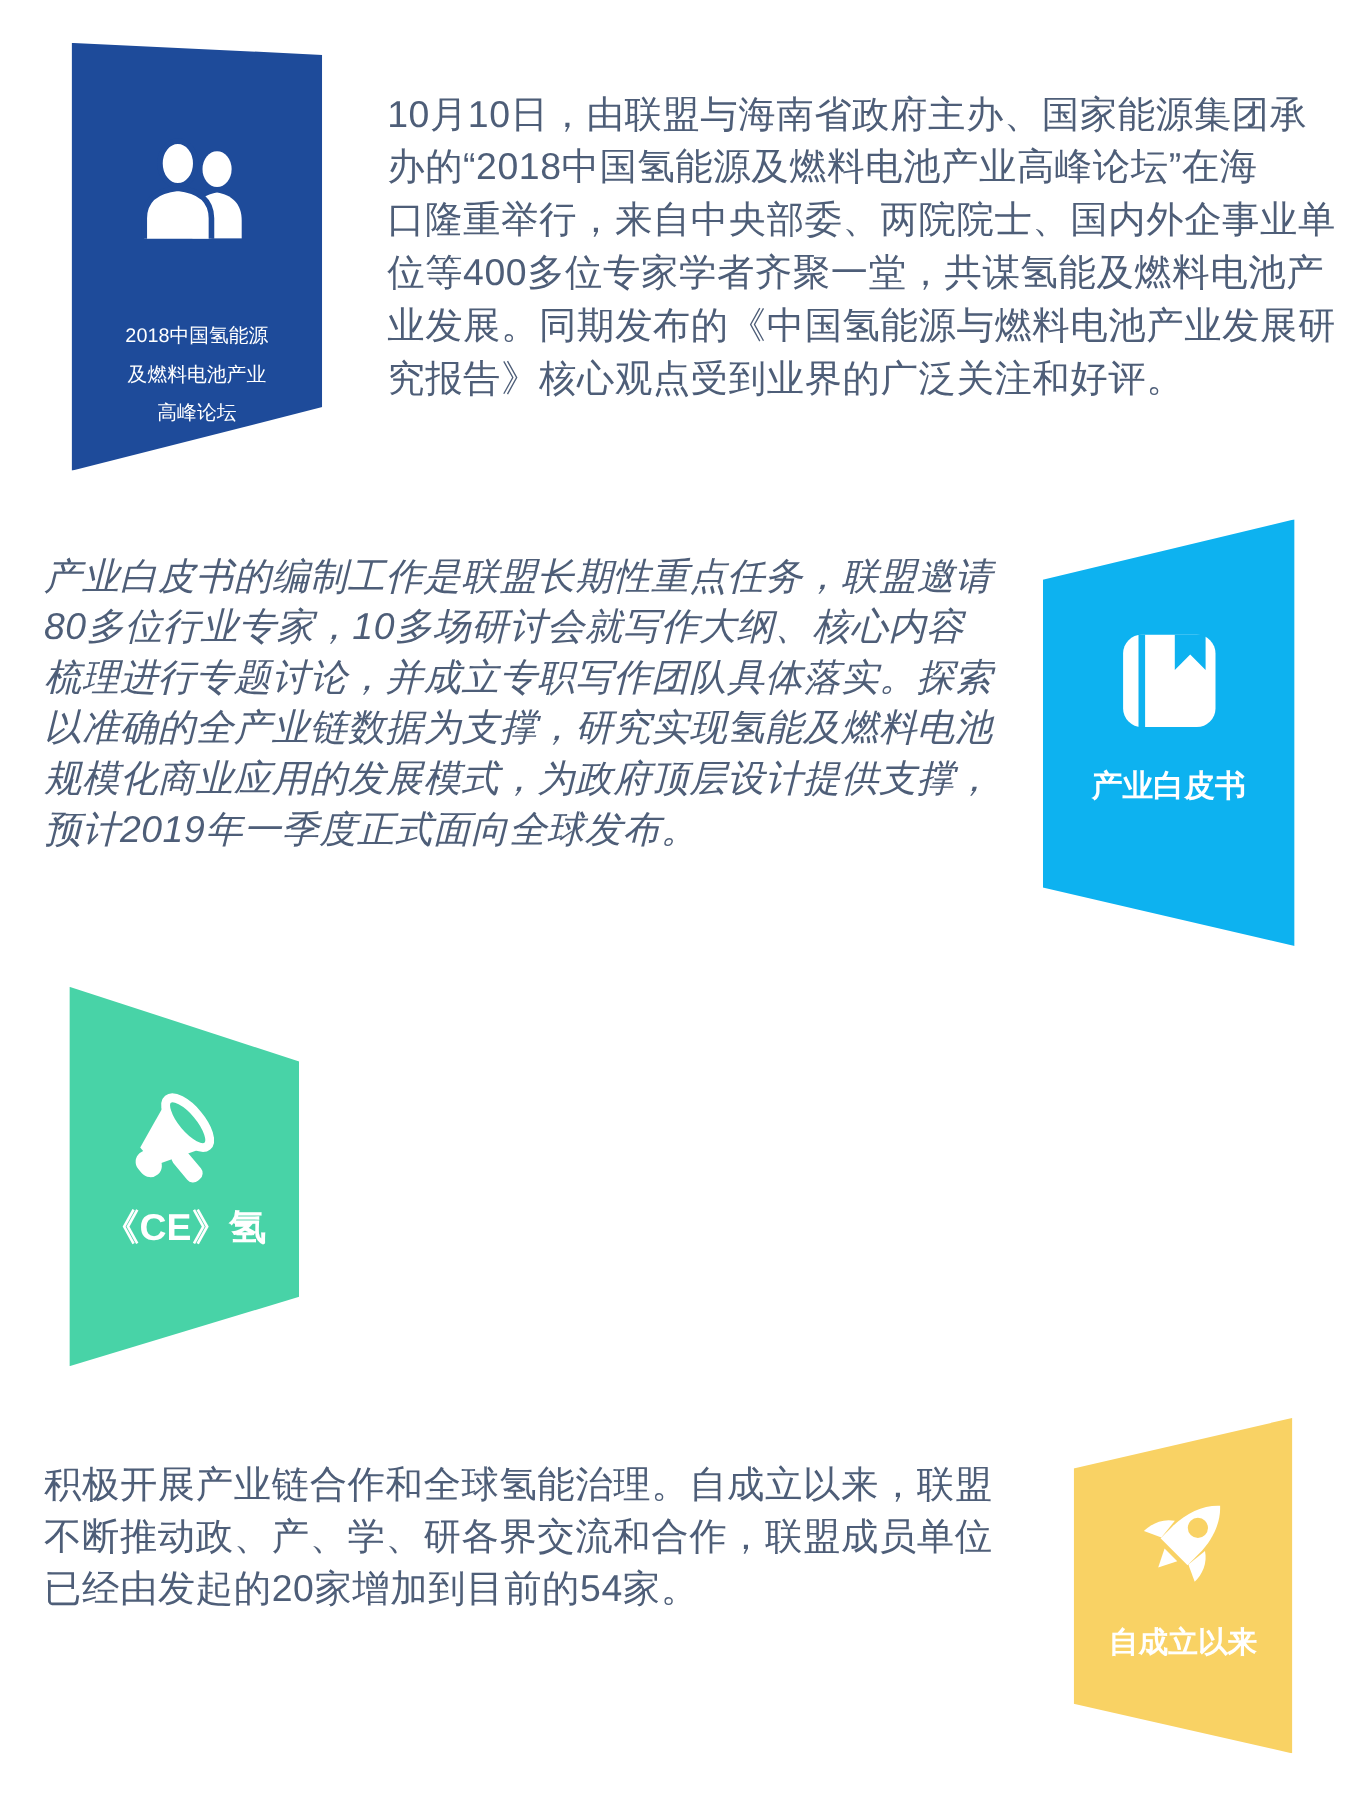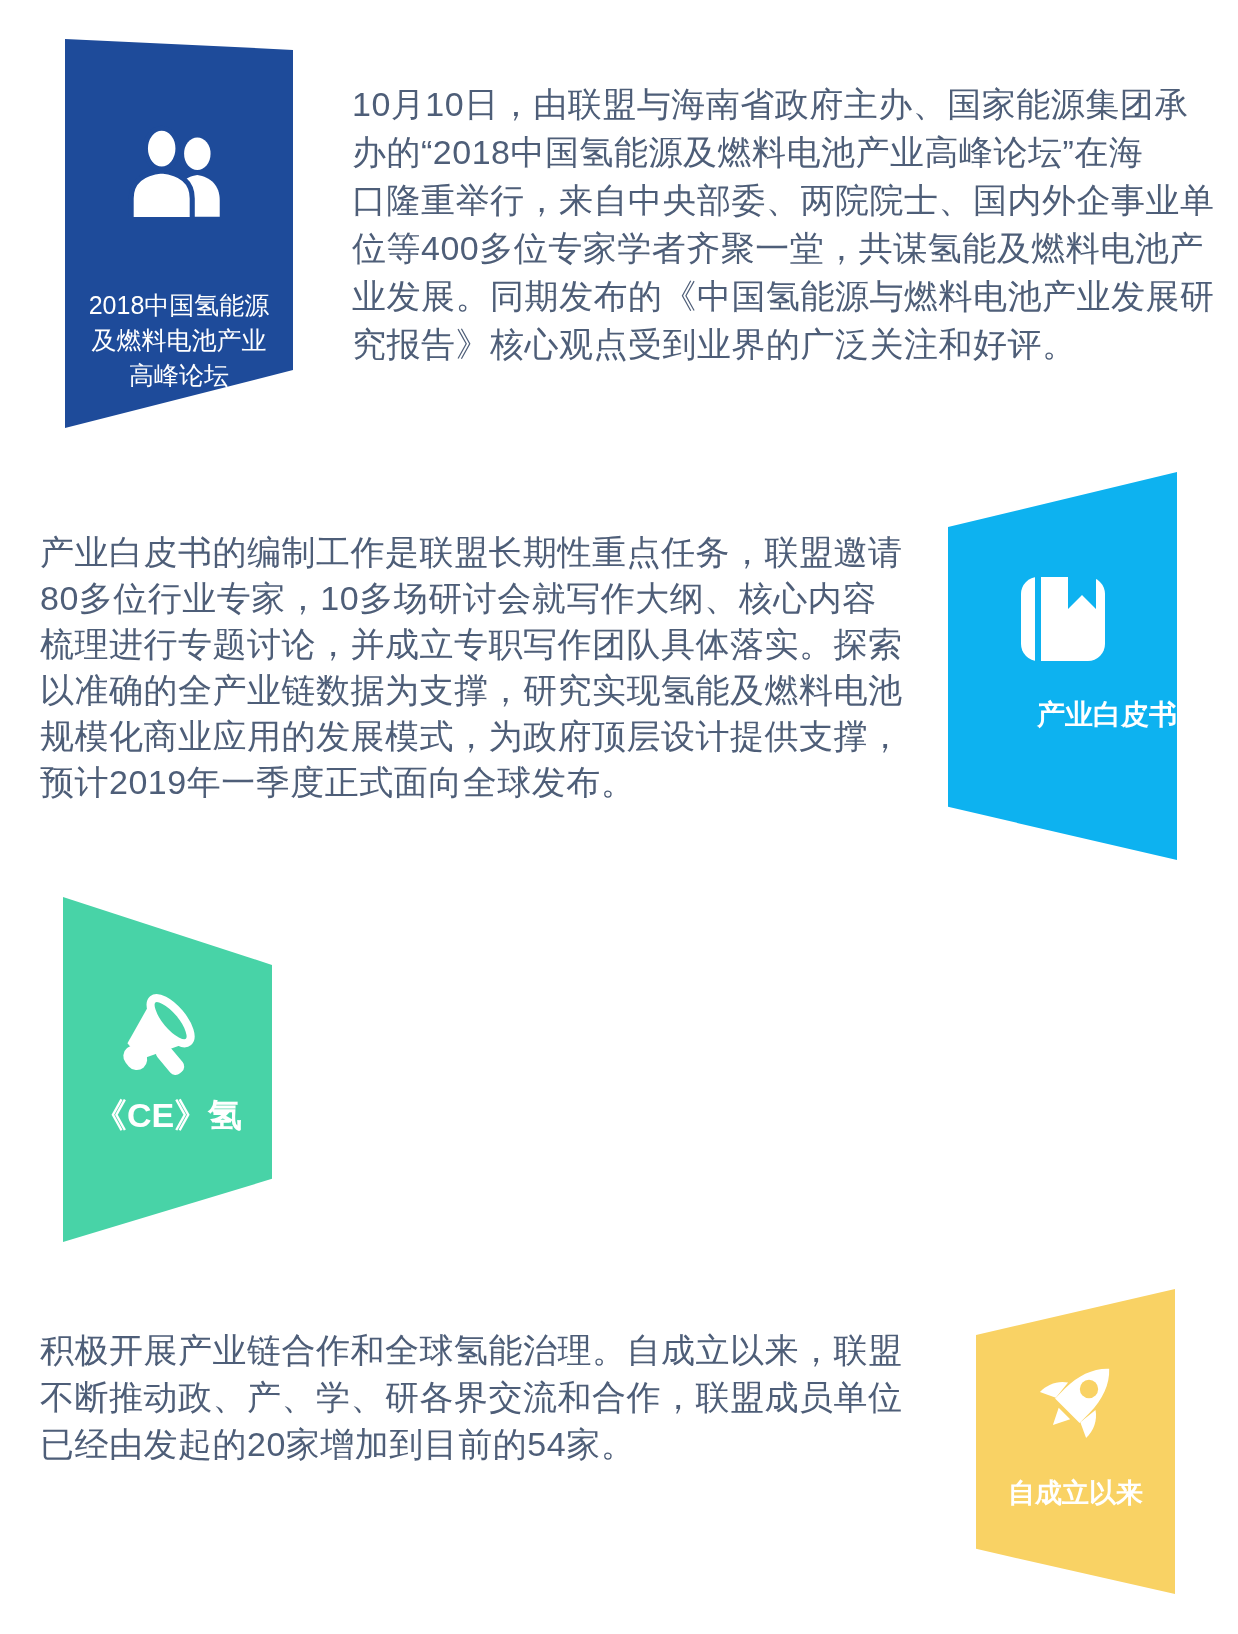--- a/index.html
+++ b/index.html
@@ -14,43 +14,43 @@
   .para {
     position:absolute;
     margin:0;
     white-space:pre-line;
     color:var(--text, #4e5e78);
     font-size:34px;
     line-height:48px;
     letter-spacing:0.5px;
   }
   #p-forum      { left:320px; top:80px;   width:905px;margin-left:32px; }
-  #p-whitepaper { left:40px;  top:529px;  width:905px; line-height:46px; }
+  #p-whitepaper { left:40px;  top:501px;  width:905px; line-height:46px;font-style:italic; }
   #p-ce         { left:303px; top:929px;  width:900px; }
   #p-global     { left:40px;  top:1327px; width:905px; line-height:47px; }
 
   .badge { position:absolute; color:#ffffff; }
   .badge .icon  { position:absolute; left:50%; transform:translateX(-50%); }
   .badge .label { position:absolute; left:0; width:100%; text-align:center; white-space:pre-line; }
 
   #badge-forum {
     left:65px; top:39px; width:228px; height:389px;
     background:var(--blue, #1e4b9a);
     clip-path:polygon(0 0, 100% 2.8%, 100% 85.1%, 0 100%);
   }
   #badge-forum .icon  { top:84px; width:112px; height:94px; }
-  #badge-forum .label { top:249px; font-size:25px; line-height:35px; font-weight:400; }
+  #badge-forum .label { top:249px; font-size:18px; line-height:35px; font-weight:400; }
 
   #badge-whitepaper {
     left:948px; top:472px; width:229px; height:388px;
     background:var(--cyan, #0db2f0);
     clip-path:polygon(0 14.2%, 100% 0, 100% 100%, 0 86.3%);
   }
   #badge-whitepaper .icon  { top:102px; width:90px; height:90px; }
-  #badge-whitepaper .label { top:224px; font-size:28px; font-weight:700;text-align:right; }
+  #badge-whitepaper .label { top:224px; font-size:28px; font-weight:700; }
 
   #badge-ce {
     left:63px; top:897px; width:209px; height:345px;
     background:var(--green, #48d3a7);
     clip-path:polygon(0 0, 100% 19.7%, 100% 81.7%, 0 100%);
   }
   #badge-ce .icon  { top:86px; width:116px; height:116px; }
   #badge-ce .label { top:196px; font-size:34px; font-weight:700; }
 
   #badge-global {

